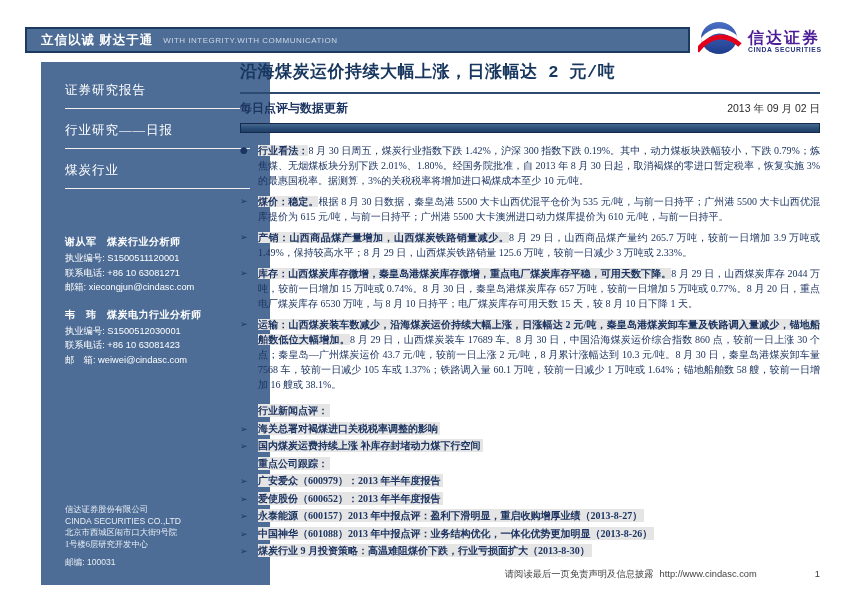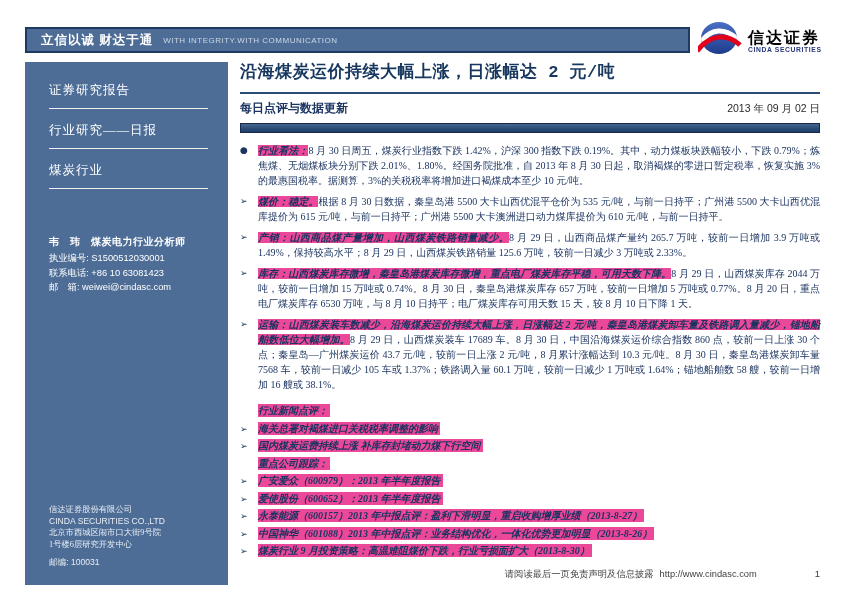--- a/index.html
+++ b/index.html
@@ -14,27 +14,27 @@
     position:absolute; left:25px; top:27px; width:665px; height:26px;
     background:#4d6d96; border:2px solid #1d3a63;
     display:flex; align-items:center; padding-left:14px;
   }
   .topbar .cn { color:#ffffff; font-size:12.5px; font-weight:bold; letter-spacing:1px; }
   .topbar .en { color:#cdd8e6; font-size:8px; margin-left:10px; letter-spacing:0.5px;
     font-family:"Liberation Sans","DejaVu Sans",sans-serif; }
   
   .logo { position:absolute; left:698px; top:20px; width:132px; height:42px; display:flex; align-items:center; }
   .logo-text { margin-left:6px; }
-  .logo-cn { color:#000000; font-size:16px; font-weight:bold; letter-spacing:2px;
+  .logo-cn { color:#4c1d95; font-size:16px; font-weight:bold; letter-spacing:2px;
     font-family:"Liberation Sans","DejaVu Sans",sans-serif; line-height:17px; }
   .logo-en { color:#28377e; font-size:6.8px; font-weight:bold; letter-spacing:0.6px;
     font-family:"Liberation Sans","DejaVu Sans",sans-serif; }
   
   .sidebar {
-    position:absolute; left:25px; top:62px; width:203px; height:523px;
+    position:absolute; left:41px; top:62px; width:229px; height:523px;
     background:#4d6d96; color:#ffffff; padding:20px 20px 14px 24px;
   }
   .side-item { font-size:12.5px; letter-spacing:1px; padding-bottom:9px; margin-bottom:13px;
     border-bottom:1px solid #f2f2f2; }
   .analysts { margin-top:46px; }
   .analyst { margin-bottom:13px; }
   .analyst .name { font-size:10px; font-weight:bold; margin-bottom:2px; letter-spacing:0.5px; }
   .analyst .line { font-size:9.3px; line-height:14.5px;
     font-family:"Liberation Sans","DejaVu Sans",sans-serif; }
   .company { position:absolute; left:24px; right:20px; bottom:16px; }
@@ -51,21 +51,21 @@
   .subtitle { font-size:12px; font-weight:bold; color:#1c3461; }
   .date { font-size:10.5px; color:#2a2a2a; font-family:"Liberation Sans","DejaVu Sans",sans-serif; }
   .navy-bar { height:10px; margin-top:6px; border:1px solid #16294a;
     background:linear-gradient(180deg,#46688f 0%,#2a4d77 55%,#1f3f68 100%); }
   
   .body-area { margin-top:10px; }
   .sec { display:flex; margin-bottom:6px; }
   .sec .marker { width:18px; flex:none; font-size:9px; padding-top:2px; color:#1c3461;
     font-family:"DejaVu Sans",sans-serif; }
   .sec .para { flex:1; font-size:10px; line-height:15px; text-align:justify; }
-  .hl { background:#ec4899;font-style:italic; }
+  .hl { background:#e5e5e5; }
   .lbl { font-weight:bold; }
   .news-block { margin-top:12px; }
   .nrow { display:flex; margin-bottom:3.5px; }
   .nrow .marker { width:18px; flex:none; font-size:9px; padding-top:2px; color:#1c3461;
     font-family:"DejaVu Sans",sans-serif; }
   .nrow .ntext { flex:1; font-size:10px; line-height:14px; font-weight:bold; }
   .nrow .ntext .hl { padding:1px 2px 1px 0; }
   
   .footer { position:absolute; left:240px; right:22px; bottom:14px;
     display:flex; justify-content:flex-end; align-items:baseline; }
@@ -108,20 +108,26 @@
     </span>
   </div>
 
   <div class="sidebar">
     <div class="side-item">证券研究报告</div>
     <div class="side-item">行业研究——日报</div>
     <div class="side-item">煤炭行业</div>
 
     <div class="analysts">
       <div class="analyst">
+        <div class="name">谢从军　煤炭行业分析师</div>
+        <div class="line">执业编号: S1500511120001</div>
+        <div class="line">联系电话: +86 10 63081271</div>
+        <div class="line">邮箱: xiecongjun@cindasc.com</div>
+      </div>
+      <div class="analyst">
         <div class="name">韦　玮　煤炭电力行业分析师</div>
         <div class="line">执业编号: S1500512030001</div>
         <div class="line">联系电话: +86 10 63081423</div>
         <div class="line">邮　箱: weiwei@cindasc.com</div>
       </div>
     </div>
 
     <div class="company">
       <div class="cline">信达证券股份有限公司</div>
       <div class="cline en">CINDA SECURITIES CO.,LTD</div>

